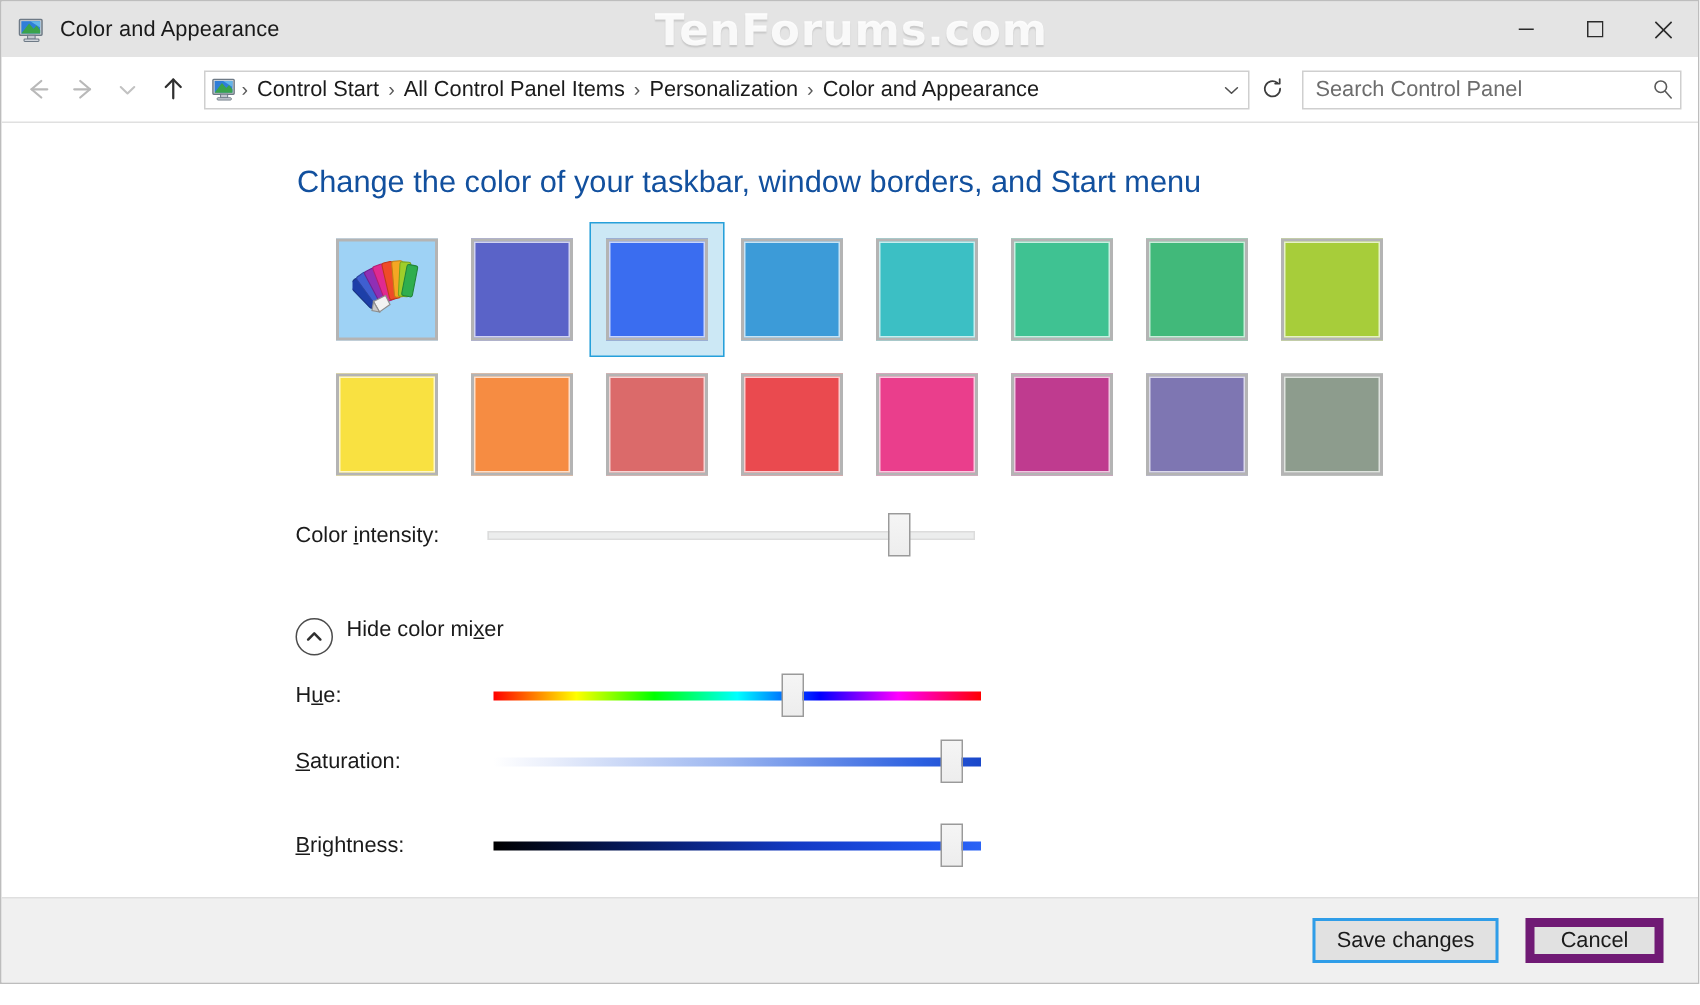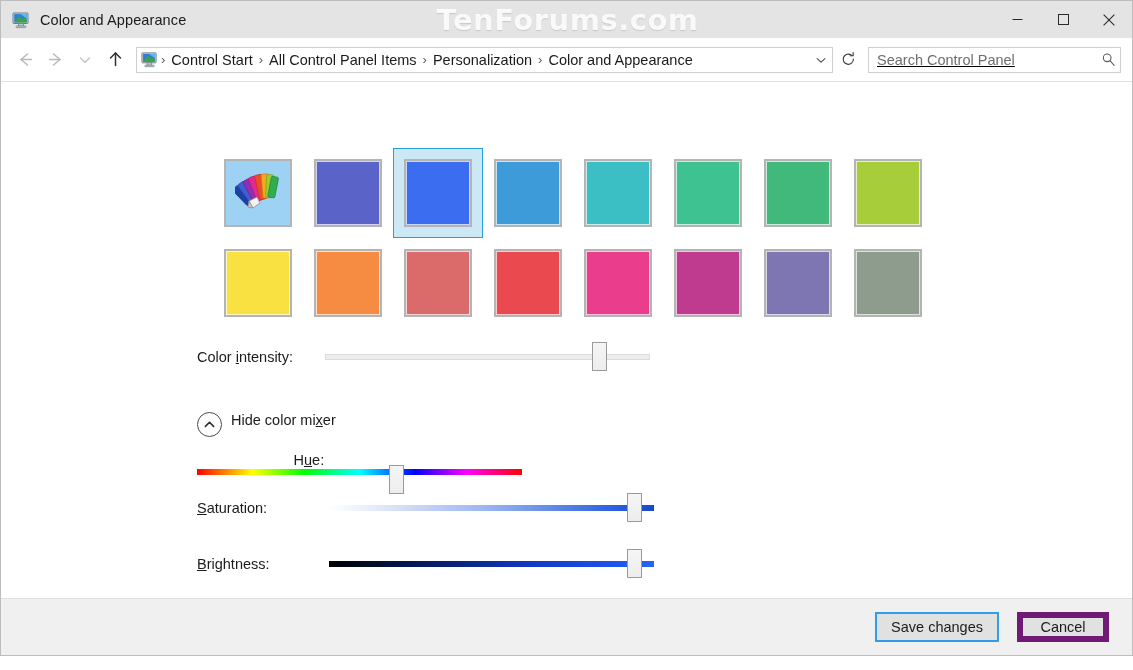--- a/index.html
+++ b/index.html
@@ -136,21 +136,20 @@
     margin-left: 7px;
     margin-right: 11px;
     width: 253px;
     height: 26px;
     border: 1px solid #cfcfcf;
     background: #fff;
     box-sizing: border-box;
     display: flex;
     align-items: center;
     flex: none;
-    text-decoration: underline;
   }
   .search-input {
     border: 0;
     outline: 0;
     flex: 1 1 auto;
     font-family: "Liberation Sans", sans-serif;
     font-size: 14.5px;
     color: #3d3d3d;
     padding: 0 8px;
     background: transparent;
@@ -448,20 +447,21 @@
         <svg width="15" height="15" viewBox="0 0 16 16">
           <circle cx="6.6" cy="6.2" r="4.1" fill="none" stroke="#5a5a5a" stroke-width="1.15"></circle>
           <line x1="9.6" y1="9.3" x2="14" y2="14.2" stroke="#5a5a5a" stroke-width="1.15" stroke-linecap="round"></line>
         </svg>
       </span>
     </div>
   </div>
 
   <div class="content">
 
+    <div class="page-title">Change the color of your taskbar, window borders, and Start menu</div>
 
     <div class="swatch-grid" id="swatch-grid">
         <div class="swatch-row">
           <div class="swatch-cell">
             <div class="swatch swatch-custom" style="background: rgb(158, 210, 245);">
               <svg width="46" height="46" viewBox="0 0 46 46">
                 <g transform="rotate(-18 23 30)">
                   <rect x="6" y="10" width="7.2" height="22" rx="1.4" fill="#1d3fa8" stroke="#16307d" stroke-width="0.7" transform="rotate(-26 9.6 21)"></rect>
                   <rect x="11" y="8" width="7.2" height="23" rx="1.4" fill="#3f5fd0" stroke="#2b44a0" stroke-width="0.7" transform="rotate(-18 14.6 19)"></rect>
                   <rect x="16" y="7" width="7.2" height="24" rx="1.4" fill="#8f2fb5" stroke="#6d2290" stroke-width="0.7" transform="rotate(-10 19.6 19)"></rect>
@@ -569,21 +569,21 @@
     <div class="mixer-toggle">
       <span class="circle-chevron">
         <svg width="13" height="13" viewBox="0 0 14 14">
           <path d="M2.6 9 L7 4.6 L11.4 9" fill="none" stroke="#2f2f2f" stroke-width="1.8" stroke-linecap="round" stroke-linejoin="round"></path>
         </svg>
       </span>
       <span class="mixer-label"><span>Hide color mi</span><u>x</u><span>er</span></span>
     </div>
 
     <div id="mixer-host">
-        <div class="slider-row" style="left: 196px; top: 370px; flex-direction: column;">
+        <div class="slider-row" style="left: 196px; top: 370px;">
           <div class="slider-label" style="width: 132px;"><span>H</span><u>u</u><span>e:</span></div>
           <div class="track-wrap" style="width: 325px;">
             <div class="track grad" style="background: linear-gradient(to right, rgb(255, 0, 0) 0%, rgb(255, 255, 0) 17%, rgb(0, 255, 0) 33%, rgb(0, 255, 255) 50%, rgb(0, 0, 255) 67%, rgb(255, 0, 255) 83%, rgb(255, 0, 0) 100%);"></div>
             <div class="thumb" style="left: 192px;"></div>
           </div>
         </div>
         <div class="slider-row" style="left: 196px; top: 414px;">
           <div class="slider-label" style="width: 132px;"><span></span><u>S</u><span>aturation:</span></div>
           <div class="track-wrap" style="width: 325px;">
             <div class="track grad" style="background: linear-gradient(to right, rgb(255, 255, 255) 0%, rgb(233, 238, 251) 12%, rgb(156, 182, 240) 48%, rgb(43, 95, 224) 88%, rgb(26, 71, 201) 100%);"></div>

